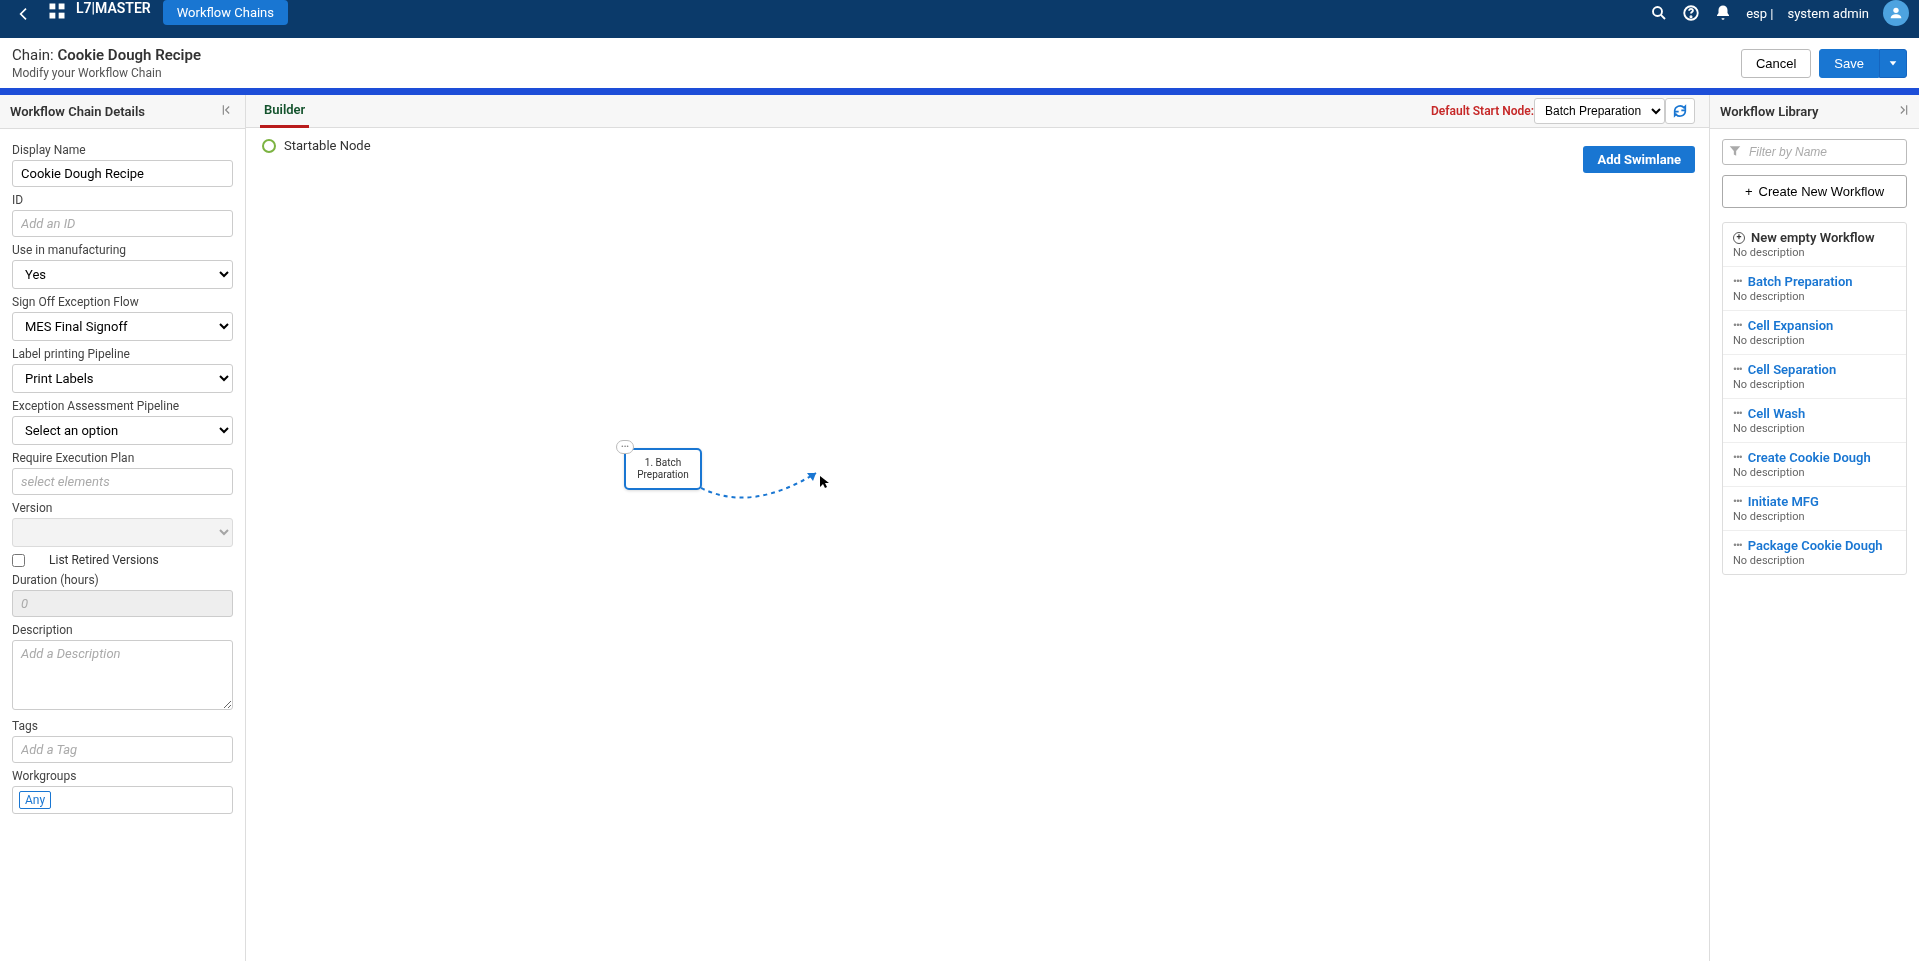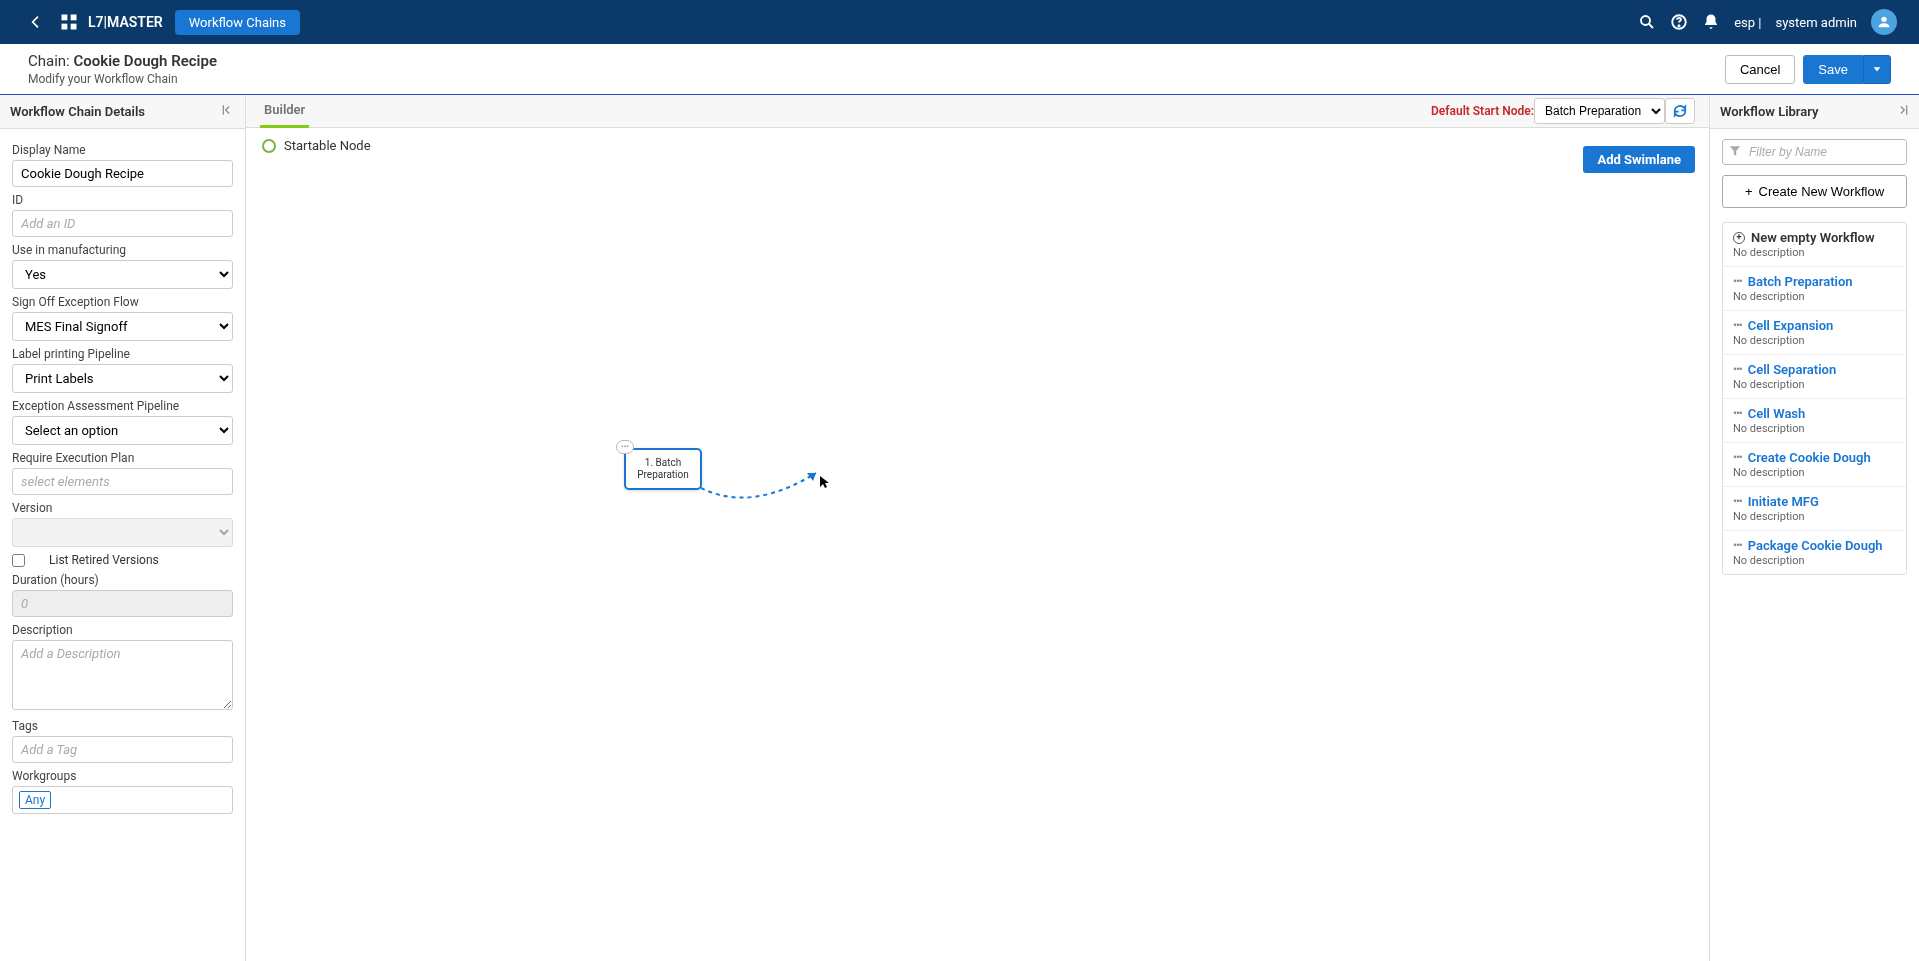--- a/index.html
+++ b/index.html
@@ -1,30 +1,30 @@
 <!DOCTYPE html>
 <html><head>
 <meta charset="utf-8">
 <style>
   * { box-sizing: border-box; margin: 0; padding: 0; }
   body { font-family: -apple-system, BlinkMacSystemFont, "Segoe UI", Roboto, Arial, sans-serif; font-size: 13px; color: #333; background: #fff; }
   
   
-  .topbar { background: #0b3a6a; height: 44px; display: flex; align-items: center; padding: 0 22px; color: #fff; }
+  .topbar { background: #0b3a6a; height: 38px; display: flex; align-items: flex-start; padding: 0 10px; color: #fff; }
   .back-btn { width: 28px; height: 28px; display: flex; align-items: center; justify-content: center; cursor: pointer; }
   .brand-icon { width: 22px; height: 22px; margin: 0 8px; display:flex; align-items:center; justify-content:center;}
   .brand-text { font-weight: 600; font-size: 14px; margin-right: 12px; }
   .chip { background: #1976d2; color: #fff; padding: 5px 14px; border-radius: 4px; font-size: 13px; cursor: pointer; }
   .topbar-right { margin-left: auto; display: flex; align-items: center; gap: 14px; }
   .top-icon { cursor: pointer; display:flex; align-items:center;}
   .user-label { font-size: 13px; }
   .avatar { width: 26px; height: 26px; border-radius: 50%; background: #4da3e0; display: flex; align-items: center; justify-content: center; }
   
   
-  .subheader { display: flex; align-items: center; padding: 8px 28px; border-bottom: 1px solid #1d4ed8; }
+  .subheader { display: flex; align-items: center; padding: 8px 12px; border-bottom: 7px solid #1d4ed8; }
   .crumb-label { font-size: 15px; }
   .crumb-value { font-size: 15px; font-weight: 600; }
   .crumb-sub { font-size: 12px; color: #555; margin-top: 2px; }
   .subheader-right { margin-left: auto; display: flex; gap: 8px; }
   .btn { padding: 6px 14px; border: 1px solid #bbb; border-radius: 3px; background: #fff; cursor: pointer; font-size: 13px; }
   .btn-primary { background: #1976d2; color: #fff; border-color: #1976d2; }
   .btn-split { display: flex; }
   .btn-split .btn-primary { border-radius: 3px 0 0 3px; }
   .btn-split .caret { background: #1976d2; color: #fff; border: 1px solid #1565c0; border-left: 1px solid #1565c0; padding: 6px 8px; border-radius: 0 3px 3px 0; cursor: pointer; display:flex; align-items:center;}
   
@@ -40,21 +40,21 @@
   .form-input, .form-select, .form-textarea { width: 100%; padding: 5px 8px; border: 1px solid #ccc; border-radius: 3px; font-size: 13px; font-family: inherit; }
   .form-input.disabled, .form-select.disabled { background: #eee; }
   .form-textarea { height: 70px; resize: both; }
   .checkbox-row { display: flex; align-items: center; gap: 24px; margin: 6px 0; font-size:12px;}
   .tag-any { display:inline-block; border:1px solid #1976d2; color:#1976d2; padding:1px 5px; font-size:12px; border-radius:2px;}
   .tag-container { border:1px solid #ccc; border-radius:3px; padding:4px 6px; min-height:28px;}
   
   
   .center-panel { flex: 1; display: flex; flex-direction: column; }
   .center-header { display: flex; align-items: center; border-bottom: 1px solid #ddd; padding: 0 14px; background:#f7f7f7; height:33px;}
-  .tab { padding: 8px 4px; font-size: 13px; color: #737373; font-weight: 600; border-bottom: 3px solid #84cc16; }
+  .tab { padding: 8px 4px; font-size: 13px; color: #14532d; font-weight: 600; border-bottom: 3px solid #b91c1c; }
   .center-header-right { margin-left: auto; display: flex; align-items: center; }
   .red-label { color: #c62828; font-weight: 600; font-size: 12px; }
   .small-select { padding: 4px 6px; border: 1px solid #ccc; border-radius: 3px; font-size: 12px; }
   .icon-btn { border: 1px solid #ccc; border-radius: 3px; width: 30px; height: 26px; display: flex; align-items: center; justify-content: center; cursor: pointer; background:#fff;}
   
   .canvas-body { position: relative; flex: 1; overflow: hidden; }
   .legend { padding: 10px 16px; }
   .legend-row { display: flex; align-items: center; gap: 8px; margin-bottom: 4px; font-size: 13px; }
   .circle-solid { width: 14px; height: 14px; border: 3px solid #2e7d32; border-radius: 50%; }
   .circle-hollow { width: 14px; height: 14px; border: 2px solid #7cb342; border-radius: 50%; }

